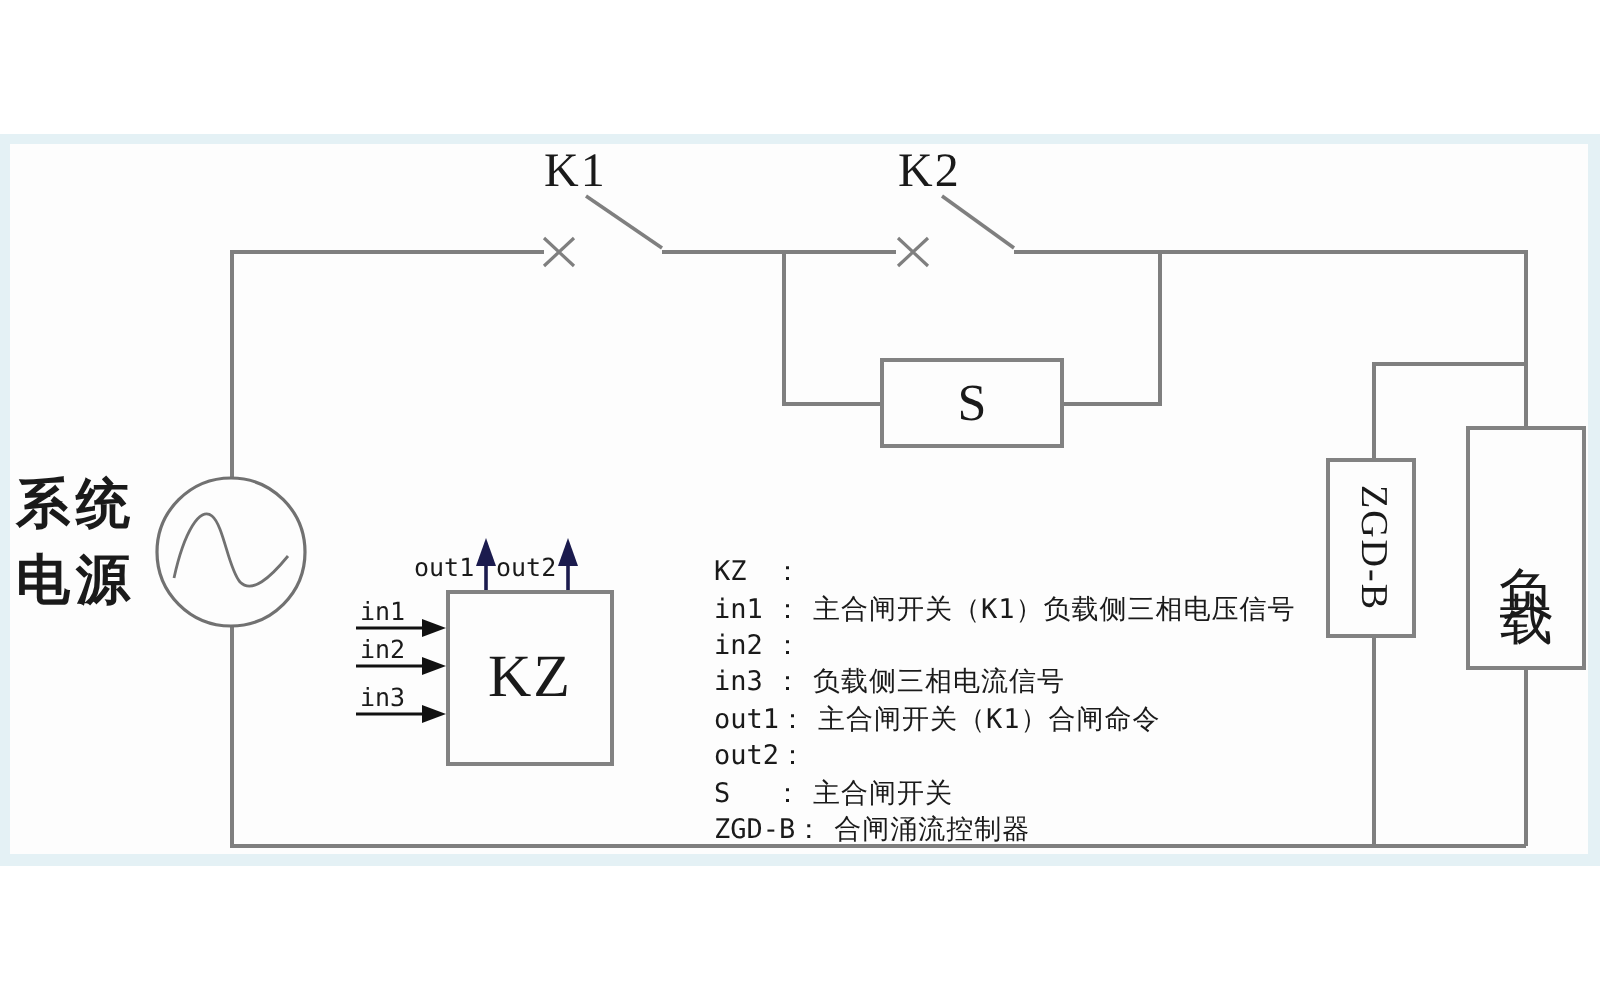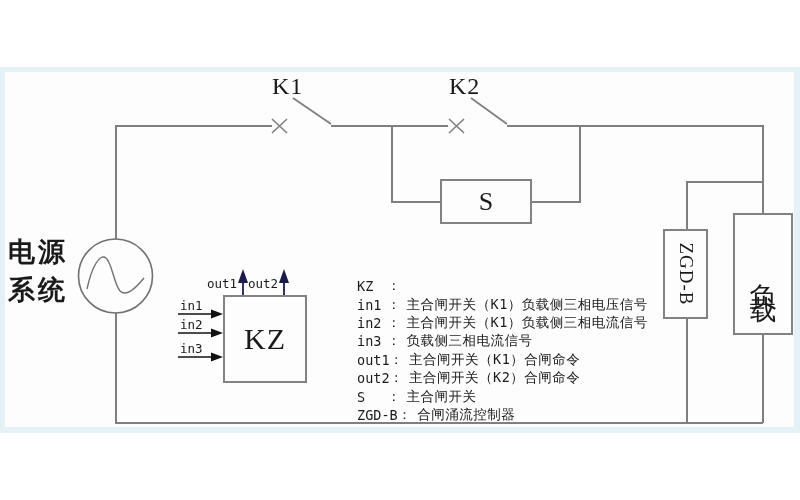--- a/index.html
+++ b/index.html
@@ -118,22 +118,22 @@
 
   <div class="cbox zgdb-box">
     <span class="zgdb-text serif-lbl">ZGD-B</span>
   </div>
 
   <div class="cbox load-box">
     <span class="load-text serif-lbl">负载</span>
   </div>
 
   <div class="lbl sys-label serif-lbl">
+    <div>系统</div>
     <div>电源</div>
-    <div>系统</div>
   </div>
 
   <div class="lbl k-label serif-lbl" style="left:272px;top:73px;">K1</div>
   <div class="lbl k-label serif-lbl" style="left:449px;top:73px;font-family:Liberation Serif, serif;">K2</div>
 
   <div class="lbl io-label mono-lbl" style="left:180px;top:298px;">in1</div>
   <div class="lbl io-label mono-lbl" style="left:180px;top:317px;">in2</div>
   <div class="lbl io-label mono-lbl" style="left:180px;top:341px;">in3</div>
 
   <div class="lbl io-label mono-lbl" style="left:207px;top:276px;">out1</div>
@@ -145,36 +145,34 @@
         <span class="legend-sep">：</span>
     </div>
     <div class="legend-row">
       <span class="legend-term">in1</span>
         <span class="legend-sep">：</span>
         <span class="legend-desc">主合闸开关（K1）负载侧三相电压信号</span>
     </div>
     <div class="legend-row">
       <span class="legend-term">in2</span>
         <span class="legend-sep">：</span>
-        <span class="legend-desc">主合闸开关（K1）负载侧三相电流信号</span>
     </div>
     <div class="legend-row">
       <span class="legend-term">in3</span>
         <span class="legend-sep">：</span>
         <span class="legend-desc">负载侧三相电流信号</span>
     </div>
     <div class="legend-row">
       <span class="legend-term">out1</span>
         <span class="legend-sep">：</span>
         <span class="legend-desc">主合闸开关（K1）合闸命令</span>
     </div>
     <div class="legend-row">
       <span class="legend-term">out2</span>
         <span class="legend-sep">：</span>
-        <span class="legend-desc">主合闸开关（K2）合闸命令</span>
     </div>
     <div class="legend-row">
       <span class="legend-term">S</span>
         <span class="legend-sep">：</span>
         <span class="legend-desc">主合闸开关</span>
     </div>
     <div class="legend-row">
       <span class="legend-term">ZGD-B</span>
         <span class="legend-sep">：</span>
         <span class="legend-desc">合闸涌流控制器</span>

